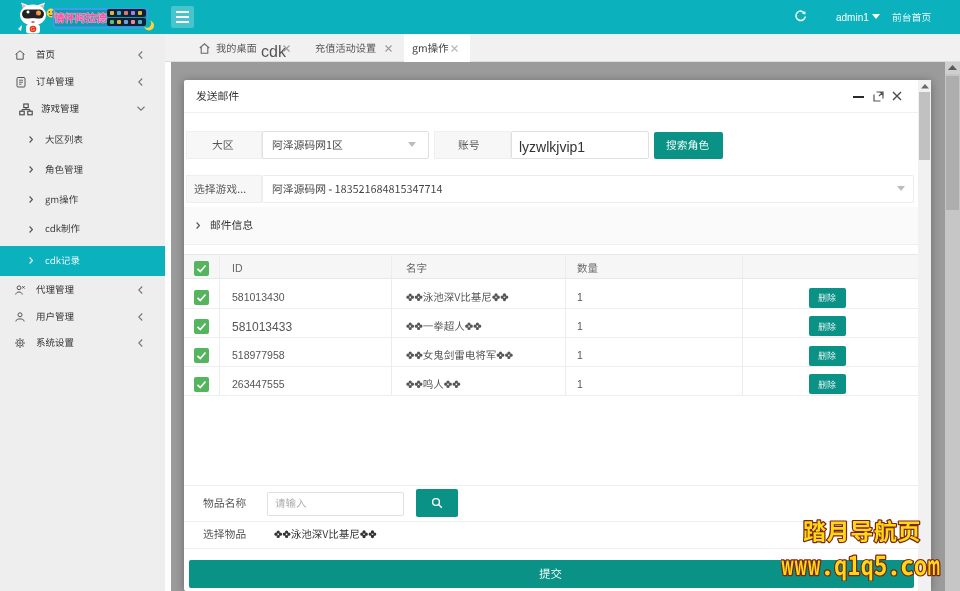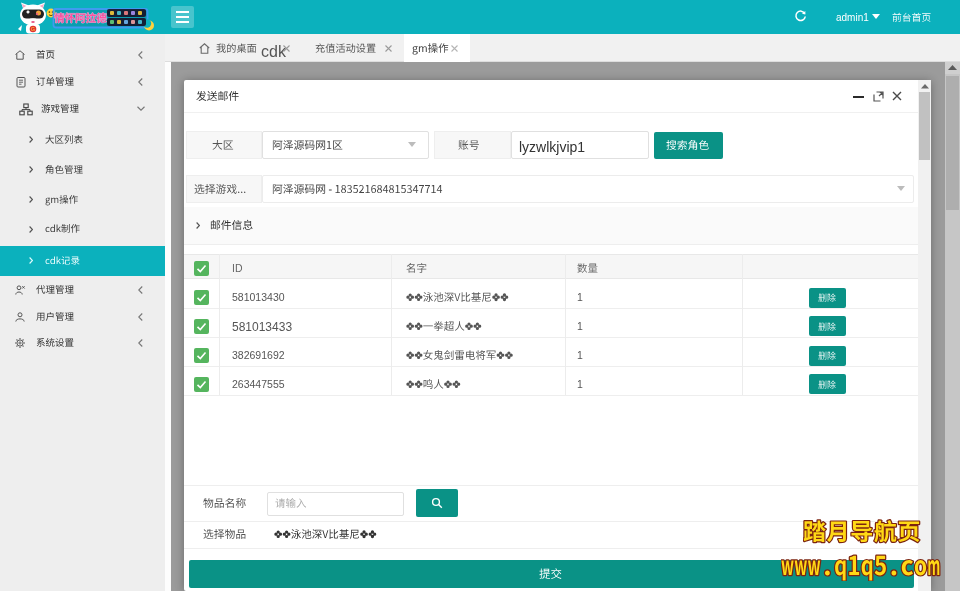--- a/index.html
+++ b/index.html
@@ -338,21 +338,21 @@
 <div style="position:absolute;left:818px;top:321px">
       <svg width="19" height="11" viewBox="0 -9 19 11" style="display:block">
         <path d="M6.4 -6.6V-1.5H6.9V-6.6ZM7.7 -7.4V-0.0C7.7 0.1 7.6 0.1 7.5 0.1C7.4 0.1 7.0 0.1 6.6 0.1C6.7 0.3 6.8 0.6 6.8 0.7C7.4 0.7 7.7 0.7 8.0 0.6C8.2 0.5 8.3 0.3 8.3 -0.0V-7.4ZM0.4 -4.0V-3.4H1.0V-3.0C1.0 -1.9 0.9 -0.5 0.4 0.4C0.5 0.4 0.7 0.6 0.8 0.7C1.5 -0.2 1.5 -1.8 1.5 -3.0V-3.4H2.4V-0.1C2.4 -0.0 2.3 0.0 2.2 0.0C2.2 0.0 1.9 0.0 1.5 0.0C1.6 0.2 1.7 0.5 1.7 0.6C2.2 0.6 2.5 0.6 2.7 0.5C2.9 0.4 2.9 0.2 2.9 -0.1V-3.4H3.6V-3.4C3.6 -2.2 3.5 -0.6 3.0 0.4C3.2 0.5 3.4 0.6 3.5 0.7C4.1 -0.4 4.1 -2.1 4.1 -3.4V-3.4H5.0V-0.1C5.0 0.0 4.9 0.0 4.9 0.0C4.8 0.0 4.5 0.0 4.1 0.0C4.2 0.2 4.3 0.5 4.3 0.6C4.8 0.6 5.1 0.6 5.3 0.5C5.5 0.4 5.5 0.2 5.5 -0.1V-3.4H6.0V-4.0H5.5V-7.3H3.6V-4.0H2.9V-7.3H1.0V-4.0ZM1.5 -6.7H2.4V-4.0H1.5ZM4.1 -6.7H5.0V-4.0H4.1Z M13.3 -2.0C13.0 -1.3 12.5 -0.7 12.0 -0.2C12.2 -0.1 12.4 0.1 12.5 0.2C13.0 -0.3 13.5 -1.1 13.9 -1.8ZM15.9 -1.8C16.4 -1.2 16.9 -0.4 17.2 0.1L17.7 -0.2C17.4 -0.7 16.9 -1.5 16.4 -2.1ZM9.7 -7.2V0.7H10.3V-6.6H11.5C11.2 -6.0 11.0 -5.2 10.7 -4.5C11.4 -3.8 11.6 -3.2 11.6 -2.7C11.6 -2.4 11.5 -2.2 11.4 -2.1C11.3 -2.0 11.2 -2.0 11.1 -2.0C10.9 -2.0 10.7 -2.0 10.5 -2.0C10.6 -1.8 10.7 -1.6 10.7 -1.4C10.9 -1.4 11.1 -1.4 11.3 -1.4C11.5 -1.5 11.7 -1.5 11.8 -1.6C12.1 -1.8 12.2 -2.2 12.2 -2.7C12.2 -3.2 12.0 -3.9 11.3 -4.6C11.6 -5.3 12.0 -6.2 12.3 -7.0L11.8 -7.2L11.7 -7.2ZM12.3 -3.1V-2.5H14.7V-0.1C14.7 0.1 14.7 0.1 14.5 0.1C14.4 0.1 14.0 0.1 13.5 0.1C13.6 0.3 13.7 0.5 13.7 0.7C14.3 0.7 14.8 0.7 15.0 0.6C15.3 0.5 15.4 0.3 15.4 -0.1V-2.5H17.6V-3.1H15.4V-4.2H16.7V-4.8H13.2V-4.2H14.7V-3.1ZM14.9 -7.6C14.4 -6.5 13.2 -5.5 12.1 -4.9C12.3 -4.8 12.4 -4.6 12.5 -4.4C13.4 -4.9 14.3 -5.7 15.0 -6.6C15.7 -5.6 16.5 -5.0 17.3 -4.5C17.4 -4.7 17.6 -4.9 17.8 -5.0C16.9 -5.5 16.1 -6.1 15.3 -7.1L15.5 -7.4Z" fill="#ffffff"></path>
       </svg>
     </div>
 <div class="abs" style="left:184px;top:366px;width:734px;height:1px;background:#eee"></div>
 <div class="abs" style="left:194px;top:348px;width:15px;height:15px;background:#55b55e;border-radius:2px"></div>
     <svg class="abs" style="left:194px;top:348px" width="15" height="15" viewBox="0 0 15 15">
       <path d="M3.5 7.8 L6.3 10.5 L11.5 4.5" fill="none" stroke="#fff" stroke-width="1.6"></path>
     </svg>
-<div class="abs lt" style="left:232px;top:349px;font-size:10.5px;color:#555">382691692</div>
+<div class="abs lt" style="left:232px;top:349px;font-size:10.5px;color:#555">518977958</div>
 <div style="position:absolute;left:406px;top:349px">
       <svg width="109" height="13" viewBox="0 -10 109 13" style="display:block">
         <path d="M2.6 -6.0A1.6 1.6 0 1 0 5.8 -6.0A1.6 1.6 0 1 0 2.6 -6.0ZM2.6 -1.5A1.6 1.6 0 1 0 5.8 -1.5A1.6 1.6 0 1 0 2.6 -1.5ZM0.3 -3.8A1.6 1.6 0 1 0 3.6 -3.8A1.6 1.6 0 1 0 0.3 -3.8ZM4.8 -3.8A1.6 1.6 0 1 0 8.1 -3.8A1.6 1.6 0 1 0 4.8 -3.8Z M11.0 -6.0A1.6 1.6 0 1 0 14.2 -6.0A1.6 1.6 0 1 0 11.0 -6.0ZM11.0 -1.5A1.6 1.6 0 1 0 14.2 -1.5A1.6 1.6 0 1 0 11.0 -1.5ZM8.7 -3.8A1.6 1.6 0 1 0 12.0 -3.8A1.6 1.6 0 1 0 8.7 -3.8ZM13.2 -3.8A1.6 1.6 0 1 0 16.5 -3.8A1.6 1.6 0 1 0 13.2 -3.8Z M23.8 -5.5C23.5 -4.1 23.0 -3.0 22.2 -2.2C21.5 -2.5 20.7 -2.9 19.9 -3.2C20.2 -3.9 20.5 -4.6 20.9 -5.5ZM18.7 -2.8C19.7 -2.5 20.6 -2.0 21.6 -1.6C20.6 -0.8 19.2 -0.3 17.3 -0.1C17.5 0.2 17.6 0.5 17.7 0.7C19.8 0.4 21.3 -0.2 22.4 -1.2C23.8 -0.5 25.0 0.2 25.8 0.8L26.5 0.1C25.6 -0.5 24.4 -1.1 23.1 -1.8C23.9 -2.7 24.4 -3.9 24.7 -5.5H26.7V-6.3H21.2C21.5 -7.2 21.8 -8.0 22.1 -8.8L21.2 -8.9C21.0 -8.1 20.7 -7.2 20.3 -6.3H17.4V-5.5H20.0C19.5 -4.5 19.1 -3.5 18.7 -2.8Z M32.4 -3.0V-0.4C32.4 0.4 32.7 0.7 33.9 0.7C34.1 0.7 35.8 0.7 36.1 0.7C37.0 0.7 37.3 0.3 37.4 -0.9C37.2 -0.9 36.9 -1.0 36.7 -1.2C36.6 -0.2 36.6 -0.0 36.1 -0.0C35.7 -0.0 34.2 -0.0 33.9 -0.0C33.3 -0.0 33.2 -0.1 33.2 -0.4V-3.0ZM28.9 -7.8V-3.4H31.7C31.2 -2.1 30.1 -0.8 27.8 0.2C28.0 0.4 28.3 0.6 28.4 0.8C31.0 -0.4 32.1 -1.9 32.5 -3.4H36.1V-7.8H32.3C32.5 -8.1 32.7 -8.4 32.9 -8.7L32.0 -8.9C31.9 -8.6 31.7 -8.1 31.5 -7.8ZM29.7 -5.3H32.1C32.1 -4.9 32.0 -4.5 31.9 -4.1H29.7ZM32.9 -5.3H35.2V-4.1H32.7C32.8 -4.5 32.8 -4.9 32.9 -5.3ZM29.7 -7.1H32.1V-5.9H29.7ZM32.9 -7.1H35.2V-5.9H32.9ZM33.7 -0.7C33.9 -0.8 34.2 -0.9 36.0 -1.1C36.0 -1.0 36.1 -0.9 36.1 -0.7L36.6 -1.0C36.5 -1.4 36.2 -2.0 35.8 -2.5L35.3 -2.3C35.5 -2.1 35.6 -1.9 35.7 -1.6L34.4 -1.5C34.7 -1.9 35.0 -2.5 35.2 -3.0L34.6 -3.2C34.4 -2.5 34.0 -1.8 33.9 -1.7C33.8 -1.5 33.7 -1.3 33.5 -1.3C33.6 -1.2 33.7 -0.8 33.7 -0.7Z M44.9 -7.6V-1.7H45.6V-7.6ZM46.8 -8.6V-0.2C46.8 0.0 46.7 0.1 46.5 0.1C46.3 0.1 45.7 0.1 45.0 0.1C45.1 0.3 45.2 0.6 45.3 0.8C46.2 0.8 46.7 0.8 47.0 0.7C47.3 0.5 47.5 0.3 47.5 -0.2V-8.6ZM39.6 -5.7V-5.0H43.1V-5.7ZM38.8 -3.7C39.1 -3.0 39.4 -2.0 39.5 -1.3L40.2 -1.6C40.1 -2.2 39.8 -3.2 39.4 -3.9ZM40.7 -4.1C40.9 -3.4 41.1 -2.4 41.2 -1.8L41.9 -1.9C41.8 -2.6 41.6 -3.5 41.3 -4.3ZM43.1 -4.3C42.8 -3.2 42.3 -1.8 41.8 -0.9C40.6 -0.6 39.4 -0.5 38.6 -0.3L38.8 0.4C40.2 0.2 42.2 -0.2 44.0 -0.5L44.0 -1.2L42.6 -1.0C43.0 -1.9 43.4 -3.1 43.8 -4.1ZM41.1 -8.9C40.5 -7.5 39.3 -6.2 38.1 -5.4C38.2 -5.3 38.4 -4.9 38.5 -4.7C39.5 -5.5 40.5 -6.5 41.3 -7.7C42.2 -6.9 43.4 -5.8 43.9 -5.2L44.4 -5.7C43.8 -6.4 42.6 -7.5 41.6 -8.3L41.8 -8.7Z M50.3 -5.7V-5.2H52.6V-5.7ZM50.1 -4.5V-4.0H52.6V-4.5ZM54.4 -4.5V-4.0H57.0V-4.5ZM54.4 -5.7V-5.2H56.8V-5.7ZM49.1 -7.0V-4.8H49.8V-6.4H53.1V-3.6H53.9V-6.4H57.3V-4.8H58.0V-7.0H53.9V-7.7H57.4V-8.4H49.7V-7.7H53.1V-7.0ZM53.1 -1.1V-0.2H50.7V-1.1ZM53.9 -1.1H56.3V-0.2H53.9ZM53.1 -1.7H50.7V-2.6H53.1ZM53.9 -1.7V-2.6H56.3V-1.7ZM50.0 -3.3V0.8H50.7V0.5H56.3V0.8H57.1V-3.3Z M63.5 -4.3V-2.8H60.9V-4.3ZM64.4 -4.3H67.1V-2.8H64.4ZM63.5 -5.0H60.9V-6.5H63.5ZM64.4 -5.0V-6.5H67.1V-5.0ZM60.1 -7.3V-1.4H60.9V-2.0H63.5V-0.9C63.5 0.3 63.9 0.7 65.1 0.7C65.3 0.7 67.1 0.7 67.4 0.7C68.5 0.7 68.8 0.1 68.9 -1.5C68.7 -1.6 68.3 -1.7 68.1 -1.8C68.0 -0.5 67.9 -0.1 67.3 -0.1C67.0 -0.1 65.4 -0.1 65.1 -0.1C64.5 -0.1 64.4 -0.3 64.4 -0.9V-2.0H67.9V-7.3H64.4V-8.8H63.5V-7.3Z M73.7 -2.3C74.3 -1.7 74.9 -0.9 75.1 -0.4L75.8 -0.8C75.5 -1.3 74.9 -2.1 74.4 -2.6ZM77.2 -5.0V-3.7H73.0V-3.0H77.2V-0.1C77.2 0.0 77.2 0.1 77.0 0.1C76.8 0.1 76.2 0.1 75.6 0.1C75.7 0.3 75.8 0.6 75.9 0.8C76.7 0.8 77.2 0.8 77.6 0.7C77.9 0.6 78.0 0.4 78.0 -0.1V-3.0H79.3V-3.7H78.0V-5.0ZM69.8 -7.0C70.3 -6.4 70.9 -5.7 71.2 -5.2L71.7 -5.6V-3.8C71.0 -3.2 70.2 -2.5 69.7 -2.1L70.1 -1.4C70.6 -1.9 71.2 -2.4 71.7 -2.9V0.8H72.5V-8.8H71.7V-5.8C71.4 -6.2 70.8 -6.9 70.3 -7.4ZM74.6 -6.4C75.0 -6.1 75.3 -5.7 75.6 -5.4C74.8 -5.0 73.9 -4.7 73.1 -4.6C73.2 -4.4 73.4 -4.1 73.5 -3.9C75.8 -4.5 78.1 -5.6 79.1 -7.7L78.6 -8.0L78.4 -8.0H76.2C76.4 -8.2 76.5 -8.4 76.7 -8.6L75.9 -8.8C75.3 -8.0 74.2 -7.1 73.0 -6.6C73.1 -6.5 73.4 -6.2 73.5 -6.1C74.2 -6.4 74.9 -6.8 75.5 -7.3H78.0C77.6 -6.7 76.9 -6.2 76.2 -5.7C76.0 -6.1 75.5 -6.5 75.2 -6.8Z M80.6 -8.4V-6.2H81.4V-7.7H88.7V-6.2H89.5V-8.4ZM82.0 -2.8C82.1 -2.9 82.5 -3.0 83.1 -3.0H85.0V-1.6H80.6V-0.9H85.0V0.8H85.8V-0.9H89.6V-1.6H85.8V-3.0H88.7L88.7 -3.7H85.8V-4.9H85.0V-3.7H82.8C83.1 -4.2 83.5 -4.8 83.8 -5.4H88.4V-6.1H84.1C84.3 -6.4 84.4 -6.8 84.5 -7.1L83.7 -7.4C83.6 -6.9 83.4 -6.5 83.2 -6.1H81.7V-5.4H82.9C82.7 -4.8 82.5 -4.4 82.3 -4.2C82.1 -3.9 81.9 -3.6 81.7 -3.6C81.8 -3.3 82.0 -3.0 82.0 -2.8Z M92.9 -6.0A1.6 1.6 0 1 0 96.1 -6.0A1.6 1.6 0 1 0 92.9 -6.0ZM92.9 -1.5A1.6 1.6 0 1 0 96.1 -1.5A1.6 1.6 0 1 0 92.9 -1.5ZM90.6 -3.8A1.6 1.6 0 1 0 93.9 -3.8A1.6 1.6 0 1 0 90.6 -3.8ZM95.1 -3.8A1.6 1.6 0 1 0 98.4 -3.8A1.6 1.6 0 1 0 95.1 -3.8Z M101.3 -6.0A1.6 1.6 0 1 0 104.5 -6.0A1.6 1.6 0 1 0 101.3 -6.0ZM101.3 -1.5A1.6 1.6 0 1 0 104.5 -1.5A1.6 1.6 0 1 0 101.3 -1.5ZM99.0 -3.8A1.6 1.6 0 1 0 102.3 -3.8A1.6 1.6 0 1 0 99.0 -3.8ZM103.5 -3.8A1.6 1.6 0 1 0 106.8 -3.8A1.6 1.6 0 1 0 103.5 -3.8Z" fill="#555555"></path>
       </svg>
     </div>
 <div class="abs lt" style="left:577px;top:349px;font-size:10.5px;color:#555">1</div>
 <div class="abs" style="left:809px;top:346px;width:37px;height:20px;background:#0a9286;border-radius:2px"></div>
 <div style="position:absolute;left:818px;top:350px">
       <svg width="19" height="11" viewBox="0 -9 19 11" style="display:block">
         <path d="M6.4 -6.6V-1.5H6.9V-6.6ZM7.7 -7.4V-0.0C7.7 0.1 7.6 0.1 7.5 0.1C7.4 0.1 7.0 0.1 6.6 0.1C6.7 0.3 6.8 0.6 6.8 0.7C7.4 0.7 7.7 0.7 8.0 0.6C8.2 0.5 8.3 0.3 8.3 -0.0V-7.4ZM0.4 -4.0V-3.4H1.0V-3.0C1.0 -1.9 0.9 -0.5 0.4 0.4C0.5 0.4 0.7 0.6 0.8 0.7C1.5 -0.2 1.5 -1.8 1.5 -3.0V-3.4H2.4V-0.1C2.4 -0.0 2.3 0.0 2.2 0.0C2.2 0.0 1.9 0.0 1.5 0.0C1.6 0.2 1.7 0.5 1.7 0.6C2.2 0.6 2.5 0.6 2.7 0.5C2.9 0.4 2.9 0.2 2.9 -0.1V-3.4H3.6V-3.4C3.6 -2.2 3.5 -0.6 3.0 0.4C3.2 0.5 3.4 0.6 3.5 0.7C4.1 -0.4 4.1 -2.1 4.1 -3.4V-3.4H5.0V-0.1C5.0 0.0 4.9 0.0 4.9 0.0C4.8 0.0 4.5 0.0 4.1 0.0C4.2 0.2 4.3 0.5 4.3 0.6C4.8 0.6 5.1 0.6 5.3 0.5C5.5 0.4 5.5 0.2 5.5 -0.1V-3.4H6.0V-4.0H5.5V-7.3H3.6V-4.0H2.9V-7.3H1.0V-4.0ZM1.5 -6.7H2.4V-4.0H1.5ZM4.1 -6.7H5.0V-4.0H4.1Z M13.3 -2.0C13.0 -1.3 12.5 -0.7 12.0 -0.2C12.2 -0.1 12.4 0.1 12.5 0.2C13.0 -0.3 13.5 -1.1 13.9 -1.8ZM15.9 -1.8C16.4 -1.2 16.9 -0.4 17.2 0.1L17.7 -0.2C17.4 -0.7 16.9 -1.5 16.4 -2.1ZM9.7 -7.2V0.7H10.3V-6.6H11.5C11.2 -6.0 11.0 -5.2 10.7 -4.5C11.4 -3.8 11.6 -3.2 11.6 -2.7C11.6 -2.4 11.5 -2.2 11.4 -2.1C11.3 -2.0 11.2 -2.0 11.1 -2.0C10.9 -2.0 10.7 -2.0 10.5 -2.0C10.6 -1.8 10.7 -1.6 10.7 -1.4C10.9 -1.4 11.1 -1.4 11.3 -1.4C11.5 -1.5 11.7 -1.5 11.8 -1.6C12.1 -1.8 12.2 -2.2 12.2 -2.7C12.2 -3.2 12.0 -3.9 11.3 -4.6C11.6 -5.3 12.0 -6.2 12.3 -7.0L11.8 -7.2L11.7 -7.2ZM12.3 -3.1V-2.5H14.7V-0.1C14.7 0.1 14.7 0.1 14.5 0.1C14.4 0.1 14.0 0.1 13.5 0.1C13.6 0.3 13.7 0.5 13.7 0.7C14.3 0.7 14.8 0.7 15.0 0.6C15.3 0.5 15.4 0.3 15.4 -0.1V-2.5H17.6V-3.1H15.4V-4.2H16.7V-4.8H13.2V-4.2H14.7V-3.1ZM14.9 -7.6C14.4 -6.5 13.2 -5.5 12.1 -4.9C12.3 -4.8 12.4 -4.6 12.5 -4.4C13.4 -4.9 14.3 -5.7 15.0 -6.6C15.7 -5.6 16.5 -5.0 17.3 -4.5C17.4 -4.7 17.6 -4.9 17.8 -5.0C16.9 -5.5 16.1 -6.1 15.3 -7.1L15.5 -7.4Z" fill="#ffffff"></path>

